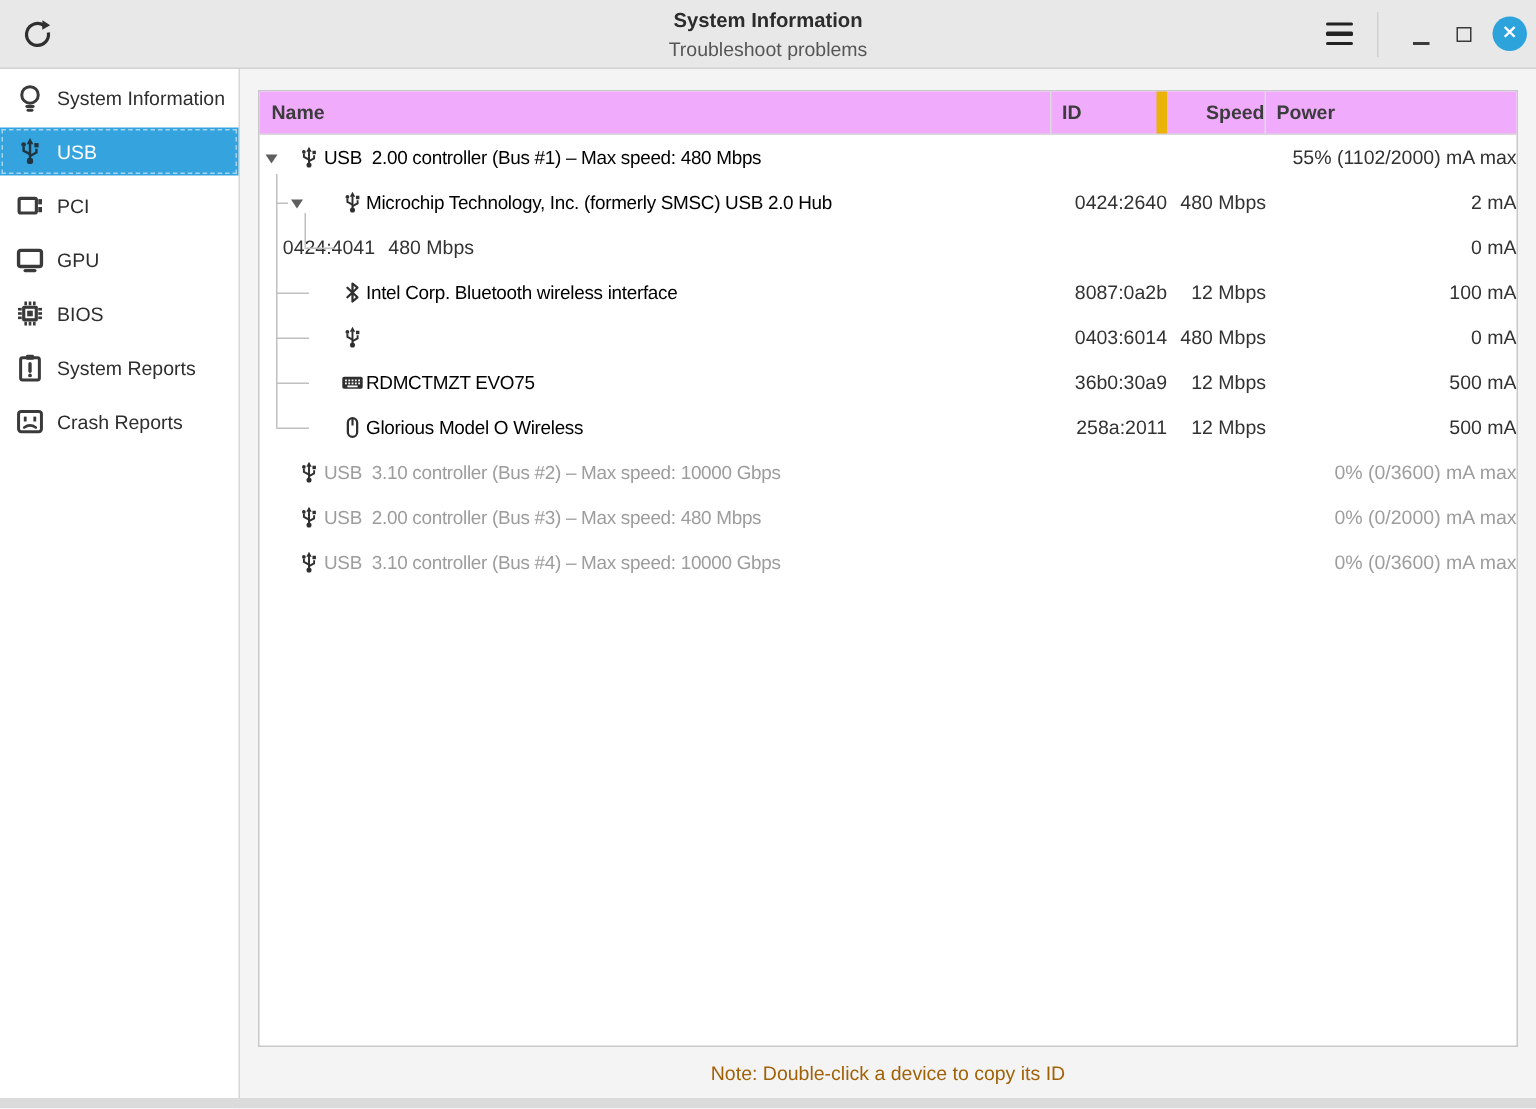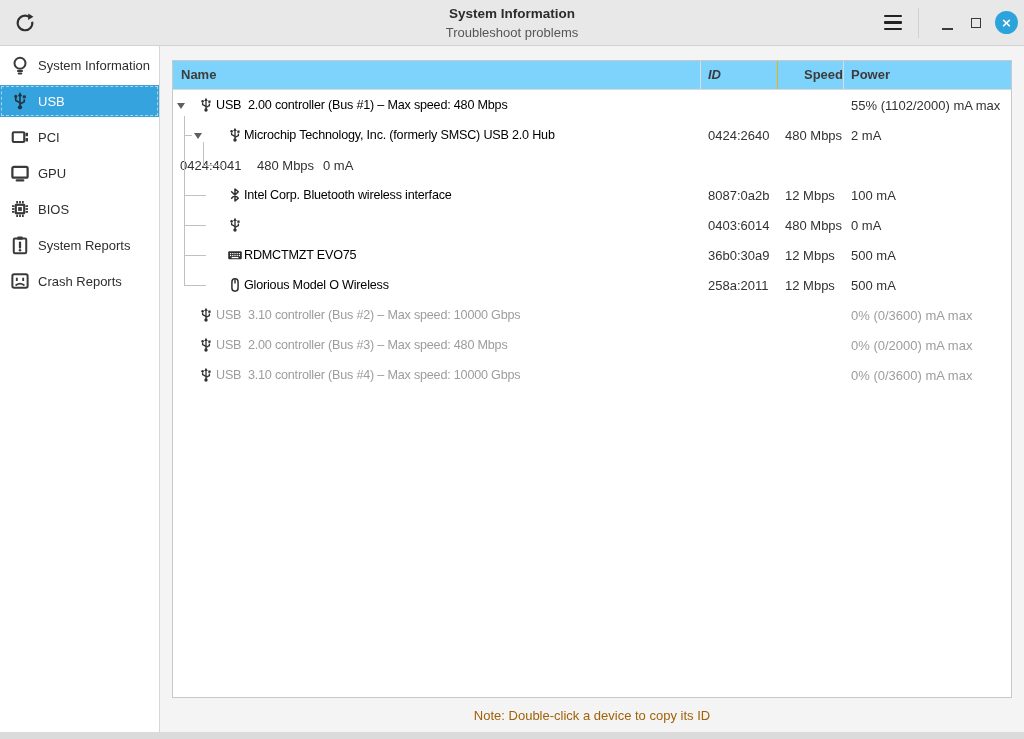--- a/index.html
+++ b/index.html
@@ -32,28 +32,28 @@
   .sb-item{height:32px;margin-bottom:4px;display:flex;align-items:center;padding-left:10px;
            position:relative;cursor:pointer;}
   .sb-item .icon{width:20px;height:20px;margin-right:8px;color:#3a3a3a;flex:0 0 auto;}
   .sb-item .lbl{font-size:13px;color:#2e2e2e;white-space:nowrap;}
   .sb-item.selected .lbl{color:#ffffff;}
   .sb-item.selected .icon{color:#203540;}
   .sb-item.selected::after{content:"";position:absolute;inset:1px;border:1px dashed rgba(255,255,255,.55);pointer-events:none;}
   
   .table{position:absolute;left:172px;top:60px;width:840px;height:638px;background:#fff;
          border:1px solid #c9c9c9;box-sizing:border-box;z-index:1;}
-  .thead{display:flex;height:29px;background:#7dd3fc;border-bottom:1px solid #d9d9d9;box-sizing:border-box;}
+  .thead{display:flex;height:29px;background:#f0abfc;border-bottom:1px solid #d9d9d9;box-sizing:border-box;}
   .th{font-size:13px;font-weight:700;color:#3c3c3c;line-height:27px;padding-left:8px;
       box-sizing:border-box;cursor:pointer;white-space:nowrap;}
   .th-name{width:528px;border-right:1px solid #dcdcdc;}
-  .th-id{width:77px;border-right:1px solid #eab308;padding-left:7px;font-style:italic;}
+  .th-id{width:77px;border-right:7px solid #eab308;padding-left:7px;}
   .th-speed{width:66px;border-right:1px solid #dcdcdc;padding-left:7px;text-align:right;}
   .th-power{flex:1;padding-left:7px;}
-  .tbody{position:relative;height:608px;overflow:hidden;}
+  .tbody{position:relative;height:608px;overflow:hidden;text-align:right;}
   .row{display:flex;height:30px;align-items:center;cursor:default;}
   .cell-name{width:528px;position:relative;height:30px;flex:0 0 auto;}
   .cell-id{width:77px;padding-left:7px;box-sizing:border-box;flex:0 0 auto;}
   .cell-speed{width:66px;padding-left:7px;box-sizing:border-box;flex:0 0 auto;}
   .cell-power{flex:1;padding-left:7px;box-sizing:border-box;}
   .txt{font-size:13px;color:#323232;white-space:nowrap;}
   .name-txt{position:absolute;top:50%;transform:translateY(-50%);white-space:pre;
             font-size:12.6px;letter-spacing:-0.2px;}
   .row.dimmed .txt,.row.dimmed .name-txt{color:#9d9d9d;}
   .row .dev-icon{position:absolute;top:50%;transform:translateY(-50%);width:16px;height:16px;color:#2f2f2f;}

